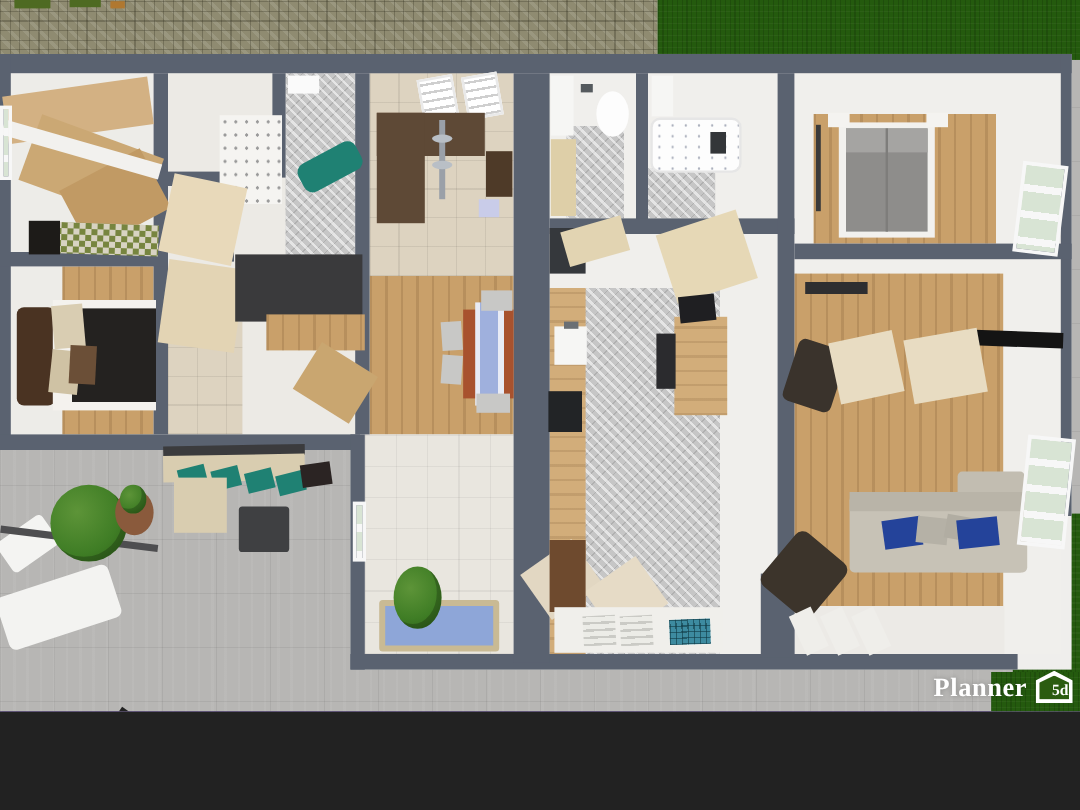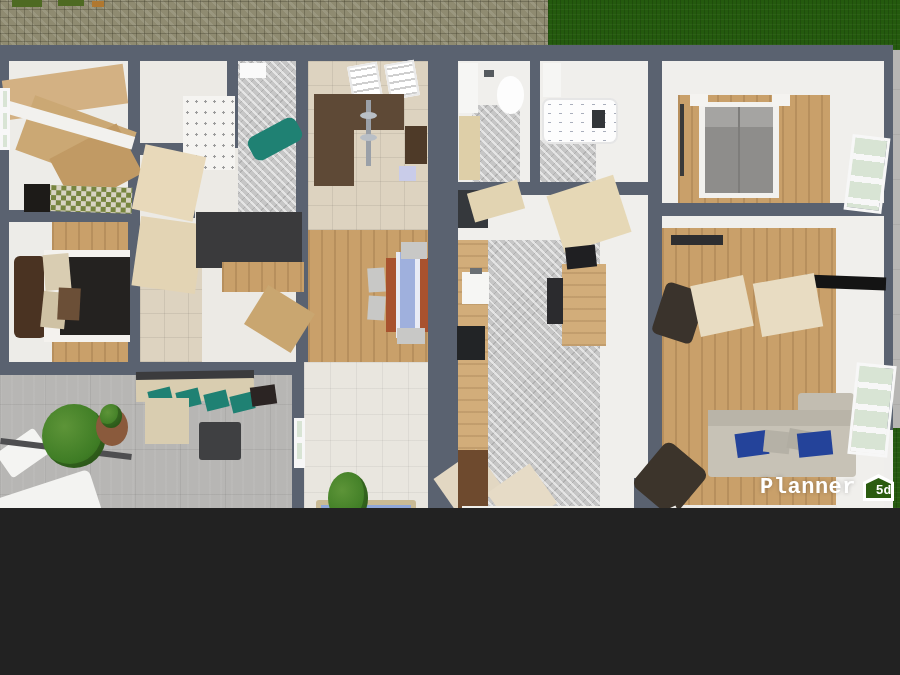--- a/index.html
+++ b/index.html
@@ -1,17 +1,17 @@
 <!DOCTYPE html>
 <html><head>
 <meta charset="utf-8">
 <style>
   html,body{margin:0;padding:0;background:#222;}
-  #stage{position:relative;width:900px;height:508px;overflow:hidden;
-         font-family:Liberation Mono, monospace;background:#8b5cf6;}
+  #stage{position:relative;width:900px;height:593px;overflow:hidden;
+         font-family:Liberation Serif, serif;background:#8b5cf6;}
   .abs{position:absolute;}
   
   .patio{background-color:#b7b6b4;background-image:
     repeating-linear-gradient(90deg,rgba(0,0,0,.06) 0 1px,transparent 1px 45px),
     repeating-linear-gradient(0deg,rgba(0,0,0,.06) 0 1px,transparent 1px 45px),
     repeating-linear-gradient(90deg,rgba(255,255,255,.05) 0 2px,transparent 2px 11px);}
   .mosaic{background-color:#8f8b71;background-image:
     repeating-linear-gradient(90deg,rgba(50,48,32,.30) 0 1px,transparent 1px 8px),
     repeating-linear-gradient(0deg,rgba(50,48,32,.30) 0 1px,transparent 1px 8px),
     repeating-linear-gradient(45deg,rgba(255,255,255,.10) 0 3px,transparent 3px 9px);}

